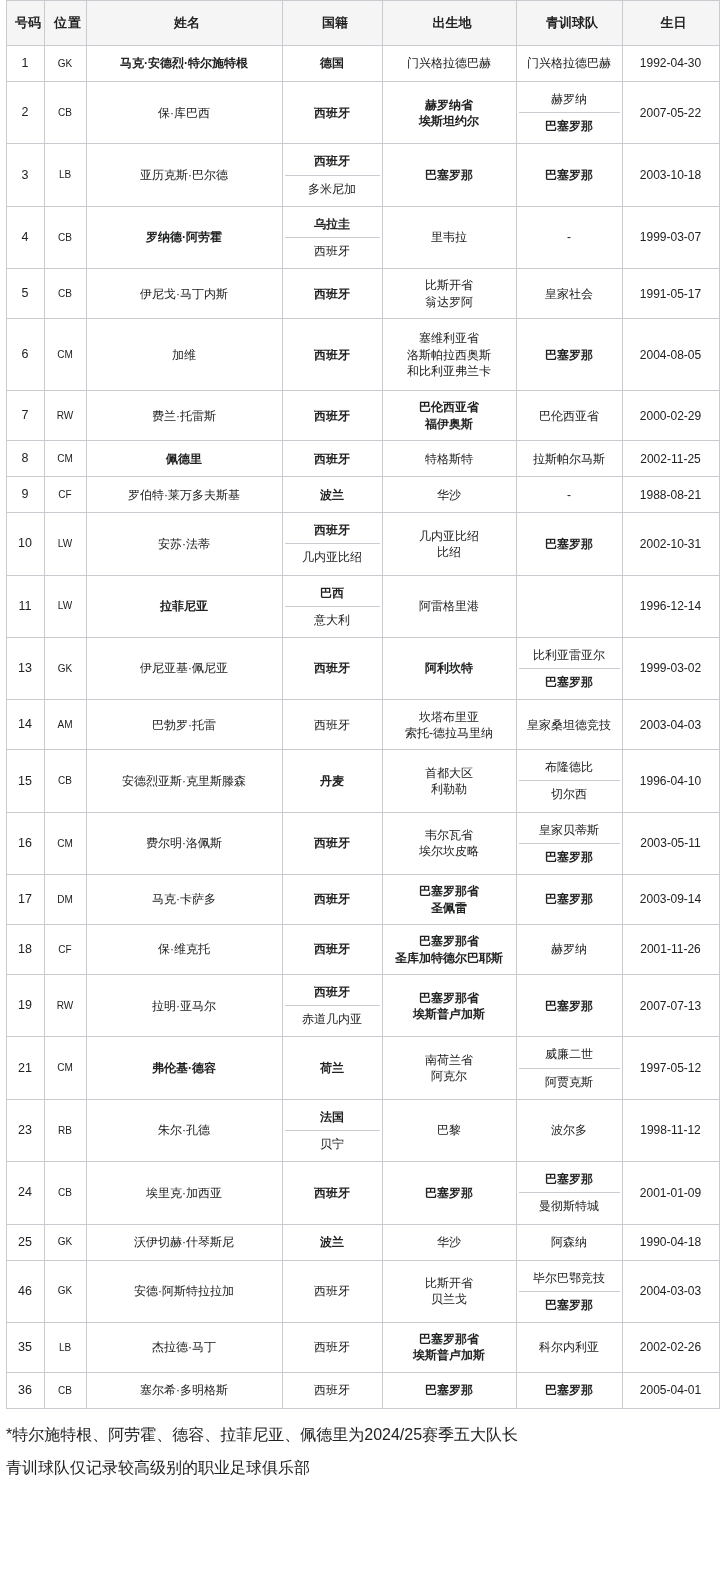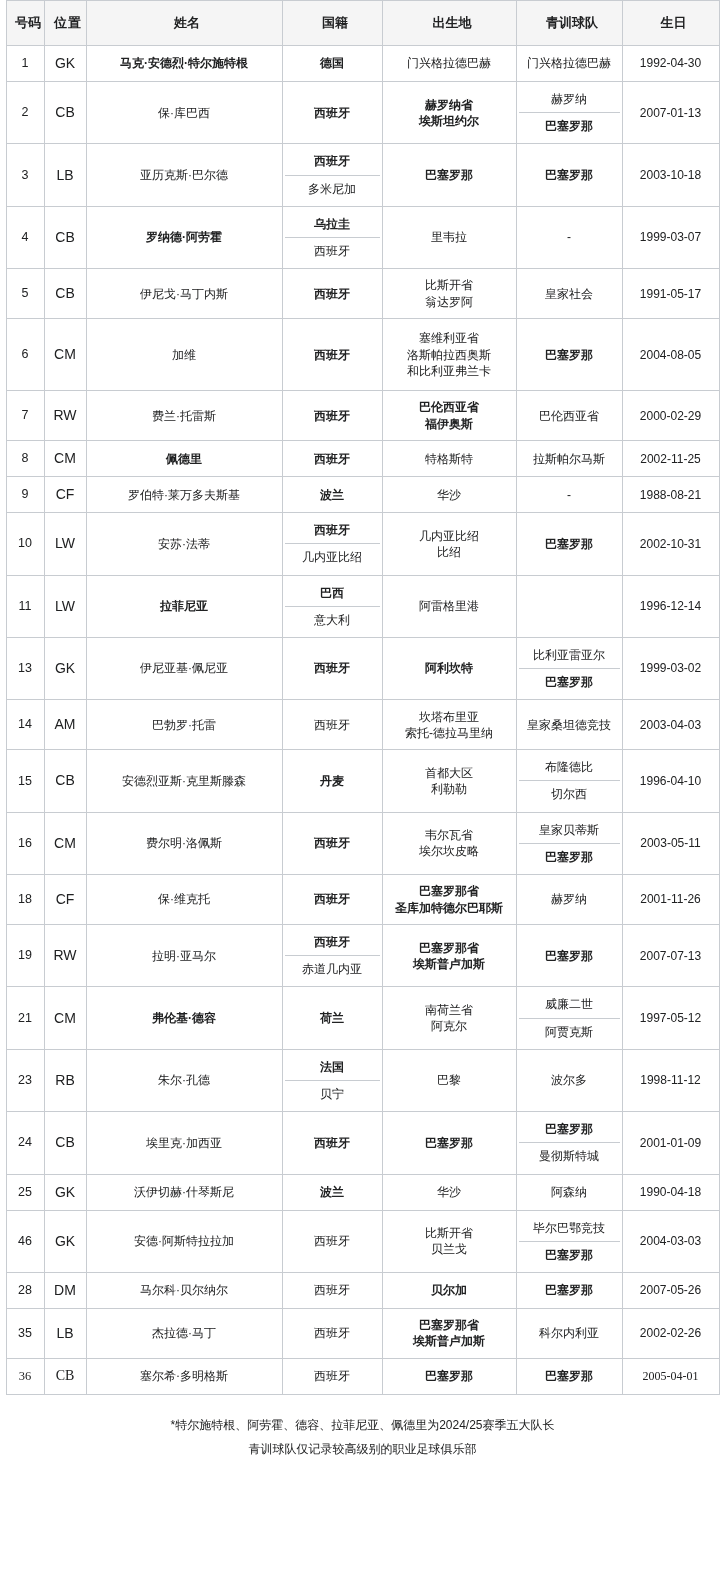--- a/index.html
+++ b/index.html
@@ -45,36 +45,36 @@
   col.c-nat    { width: 100px; }
   col.c-birth  { width: 134px; }
   col.c-youth  { width: 106px; }
   col.c-bday   { width: 97px; }
 
   .vert {
     letter-spacing: 1px;
     line-height: 1.1;
   }
   .num-cell { font-size: 12.5px; }
-  .pos-cell { font-size: 14px; }
+  .pos-cell { font-size: 10px; }
   .b { font-weight: bold; }
   .two-line > span { display: block; }
   td.split { padding: 0; }
   td.split .half {
     padding: 5px 2px;
     line-height: 1.35;
   }
   td.split .half.top { border-bottom: 1px solid #c8ccd1; }
 
   .notes {
     width: 713px;
-    margin: 8px auto;
+    margin: 0 auto;
     padding-top: 10px;
-    text-align: center;
-    font-size: 12px;
+    text-align: left;
+    font-size: 16px;
     color: #202122;
     line-height: 2.05;
   }
   .notes div { }
 </style>
 </head>
 <body>
 
 <div class="page">
 
@@ -127,21 +127,21 @@
             <span>西班牙</span>
           </td>
           <td class="two-line b">
             <span>赫罗纳省</span>
             <span>埃斯坦约尔</span>
           </td>
           <td class="split">
             <div class="half top">赫罗纳</div>
             <div class="half b">巴塞罗那</div>
           </td>
-          <td>2007-01-13</td>
+          <td>2007-05-22</td>
         </tr>
         <tr style="height: 50px;">
           <td class="num-cell">3</td>
           <td class="pos-cell">LB</td>
           <td class="two-line">
             <span>亚历克斯·巴尔德</span>
           </td>
           <td class="split">
             <div class="half top b">西班牙</div>
             <div class="half">多米尼加</div>
@@ -366,20 +366,38 @@
             <span>韦尔瓦省</span>
             <span>埃尔坎皮略</span>
           </td>
           <td class="split">
             <div class="half top">皇家贝蒂斯</div>
             <div class="half b">巴塞罗那</div>
           </td>
           <td>2003-05-11</td>
         </tr>
         <tr style="height: 50px;">
+          <td class="num-cell">17</td>
+          <td class="pos-cell">DM</td>
+          <td class="two-line">
+            <span>马克·卡萨多</span>
+          </td>
+          <td class="two-line b">
+            <span>西班牙</span>
+          </td>
+          <td class="two-line b">
+            <span>巴塞罗那省</span>
+            <span>圣佩雷</span>
+          </td>
+          <td class="two-line b">
+            <span>巴塞罗那</span>
+          </td>
+          <td>2003-09-14</td>
+        </tr>
+        <tr style="height: 50px;">
           <td class="num-cell">18</td>
           <td class="pos-cell">CF</td>
           <td class="two-line">
             <span>保·维克托</span>
           </td>
           <td class="two-line b">
             <span>西班牙</span>
           </td>
           <td class="two-line b">
             <span>巴塞罗那省</span>
@@ -493,56 +511,39 @@
           <td class="two-line">
             <span>比斯开省</span>
             <span>贝兰戈</span>
           </td>
           <td class="split">
             <div class="half top">毕尔巴鄂竞技</div>
             <div class="half b">巴塞罗那</div>
           </td>
           <td>2004-03-03</td>
         </tr>
-        <tr style="height: 36px;">
-          <td class="num-cell">28</td>
-          <td class="pos-cell">DM</td>
-          <td class="two-line">
-            <span>马尔科·贝尔纳尔</span>
-          </td>
-          <td class="two-line">
-            <span>西班牙</span>
-          </td>
-          <td class="two-line b">
-            <span>贝尔加</span>
-          </td>
-          <td class="two-line b">
-            <span>巴塞罗那</span>
-          </td>
-          <td>2007-05-26</td>
-        </tr>
         <tr style="height: 50px;">
           <td class="num-cell">35</td>
           <td class="pos-cell">LB</td>
           <td class="two-line">
             <span>杰拉德·马丁</span>
           </td>
           <td class="two-line">
             <span>西班牙</span>
           </td>
           <td class="two-line b">
             <span>巴塞罗那省</span>
             <span>埃斯普卢加斯</span>
           </td>
           <td class="two-line">
             <span>科尔内利亚</span>
           </td>
           <td>2002-02-26</td>
         </tr>
-        <tr style="height: 36px; font-family: Liberation Serif, serif;">
+        <tr style="height: 36px;">
           <td class="num-cell">36</td>
           <td class="pos-cell">CB</td>
           <td class="two-line">
             <span>塞尔希·多明格斯</span>
           </td>
           <td class="two-line">
             <span>西班牙</span>
           </td>
           <td class="two-line b">
             <span>巴塞罗那</span>

